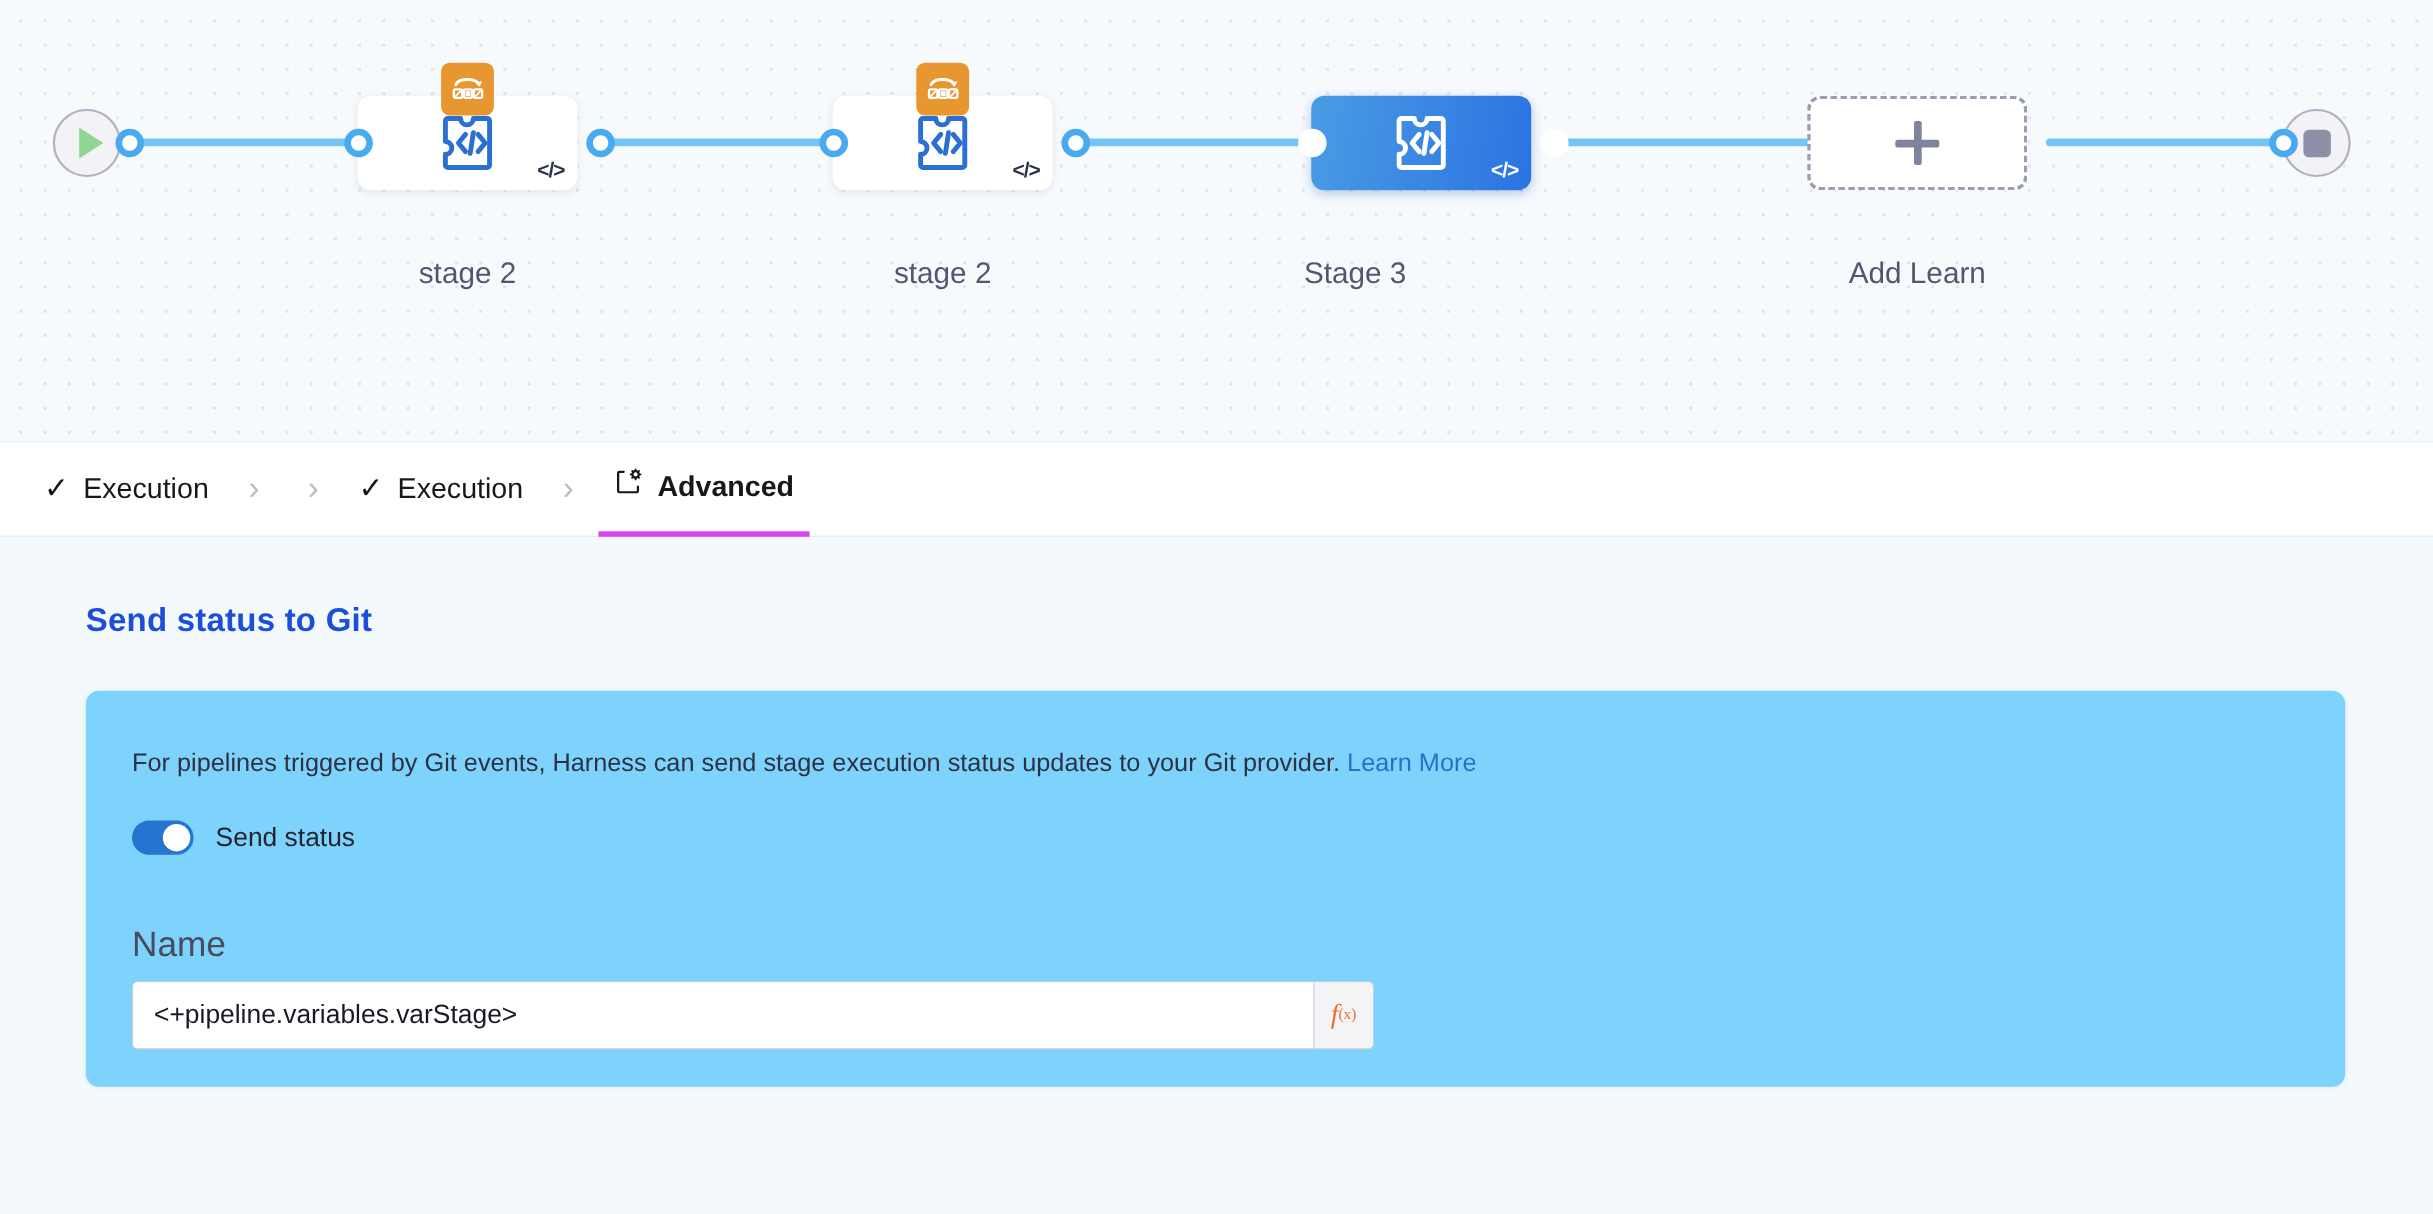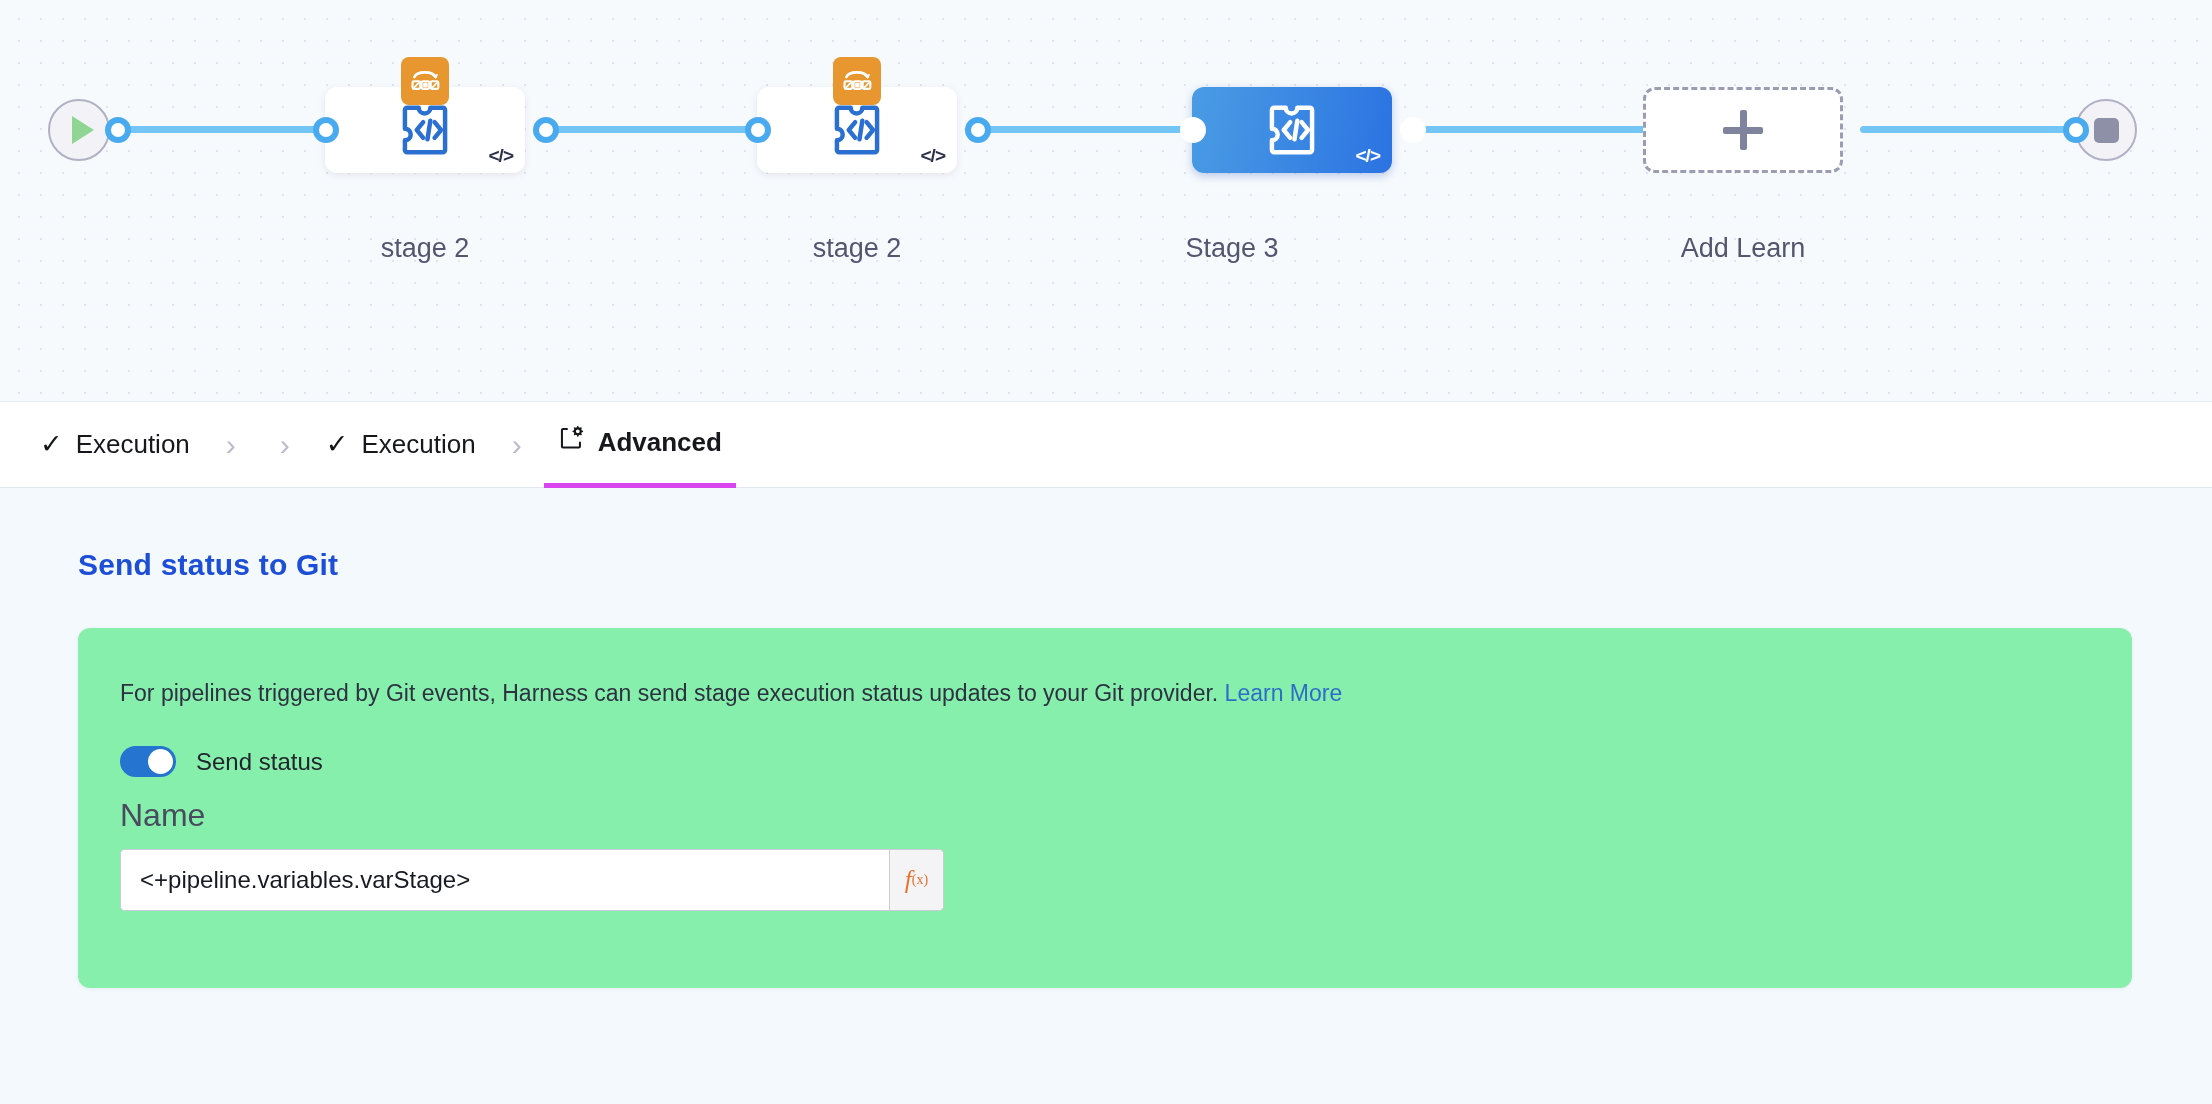--- a/index.html
+++ b/index.html
@@ -205,40 +205,40 @@
   .section-title {
     font-size: 30px;
     font-weight: bold;
     color: #1d4ed8;
     margin-bottom: 46px;
     letter-spacing: 0.2px;
   }
   .card {
     width: 2054px;
     min-height: 360px;
-    background: #86efac;
+    background: #7dd3fc;
     border-radius: 12px;
     box-shadow: 0 1px 4px rgba(60,70,100,0.07);
     padding: 52px 0 0 42px;
   }
   .card-desc {
     font-size: 23px;
     color: #2d3142;
     margin-bottom: 39px;
   }
   .link {
     color: #2e6ec9;
     cursor: pointer;
   }
 
   .toggle-row {
     display: flex;
     align-items: center;
     gap: 20px;
-    margin-bottom: 20px;
+    margin-bottom: 63px;
   }
   .toggle {
     width: 56px; height: 31px;
     background: #2474d0;
     border-radius: 16px;
     position: relative;
     cursor: pointer;
     flex: none;
   }
   .toggle:after {
@@ -254,21 +254,21 @@
     color: #22252e;
   }
 
   .field-label {
     font-size: 32px;
     color: #484c5e;
     margin-bottom: 15px;
   }
   .input-wrap {
     display: flex;
-    width: 824px;
+    width: 1129px;
     height: 62px;
     border: 1px solid #c9ccd6;
     border-radius: 5px;
     overflow: hidden;
     background: #ffffff;
   }
   .input-wrap input {
     flex: 1;
     border: none;
     outline: none;

